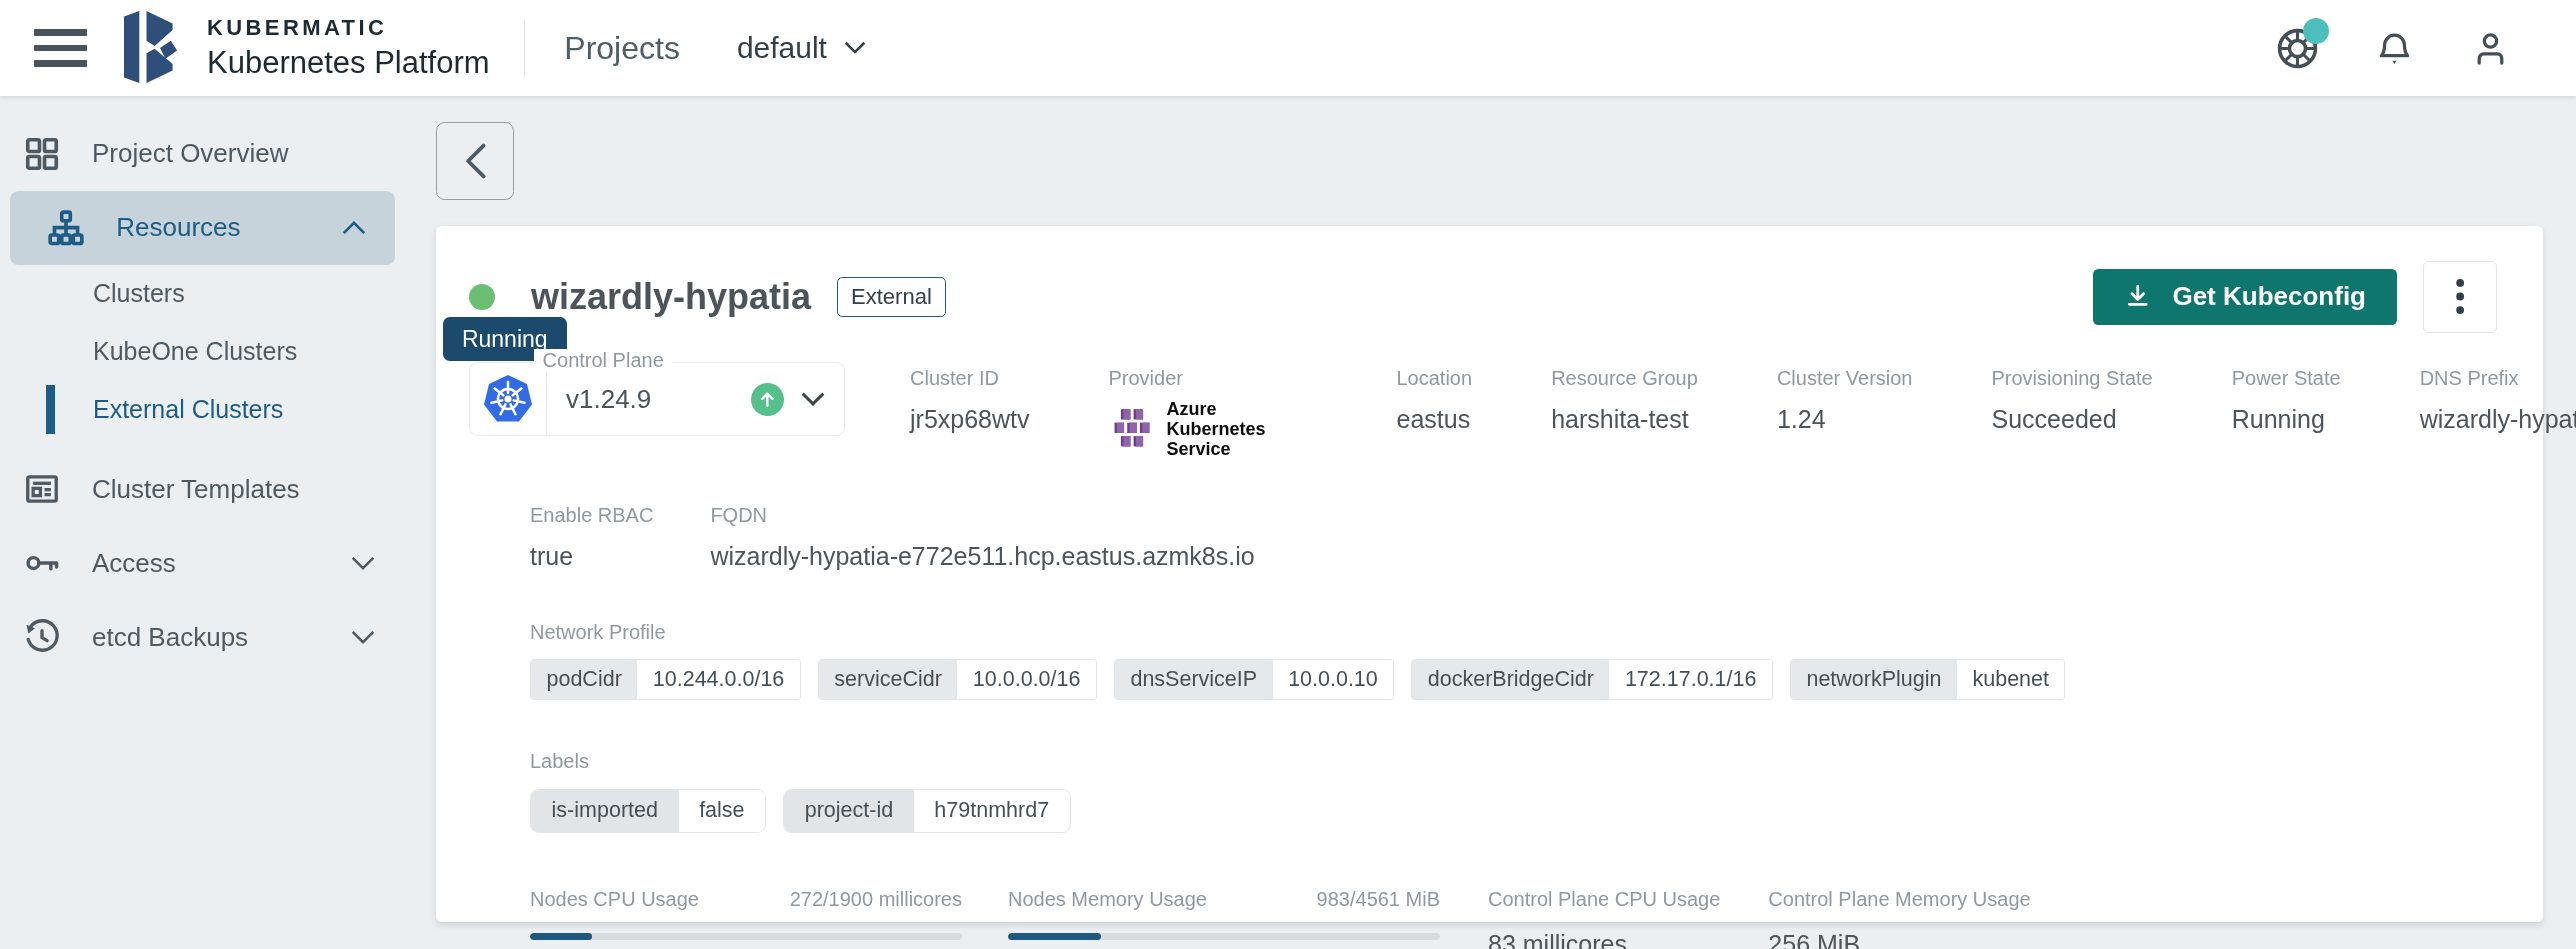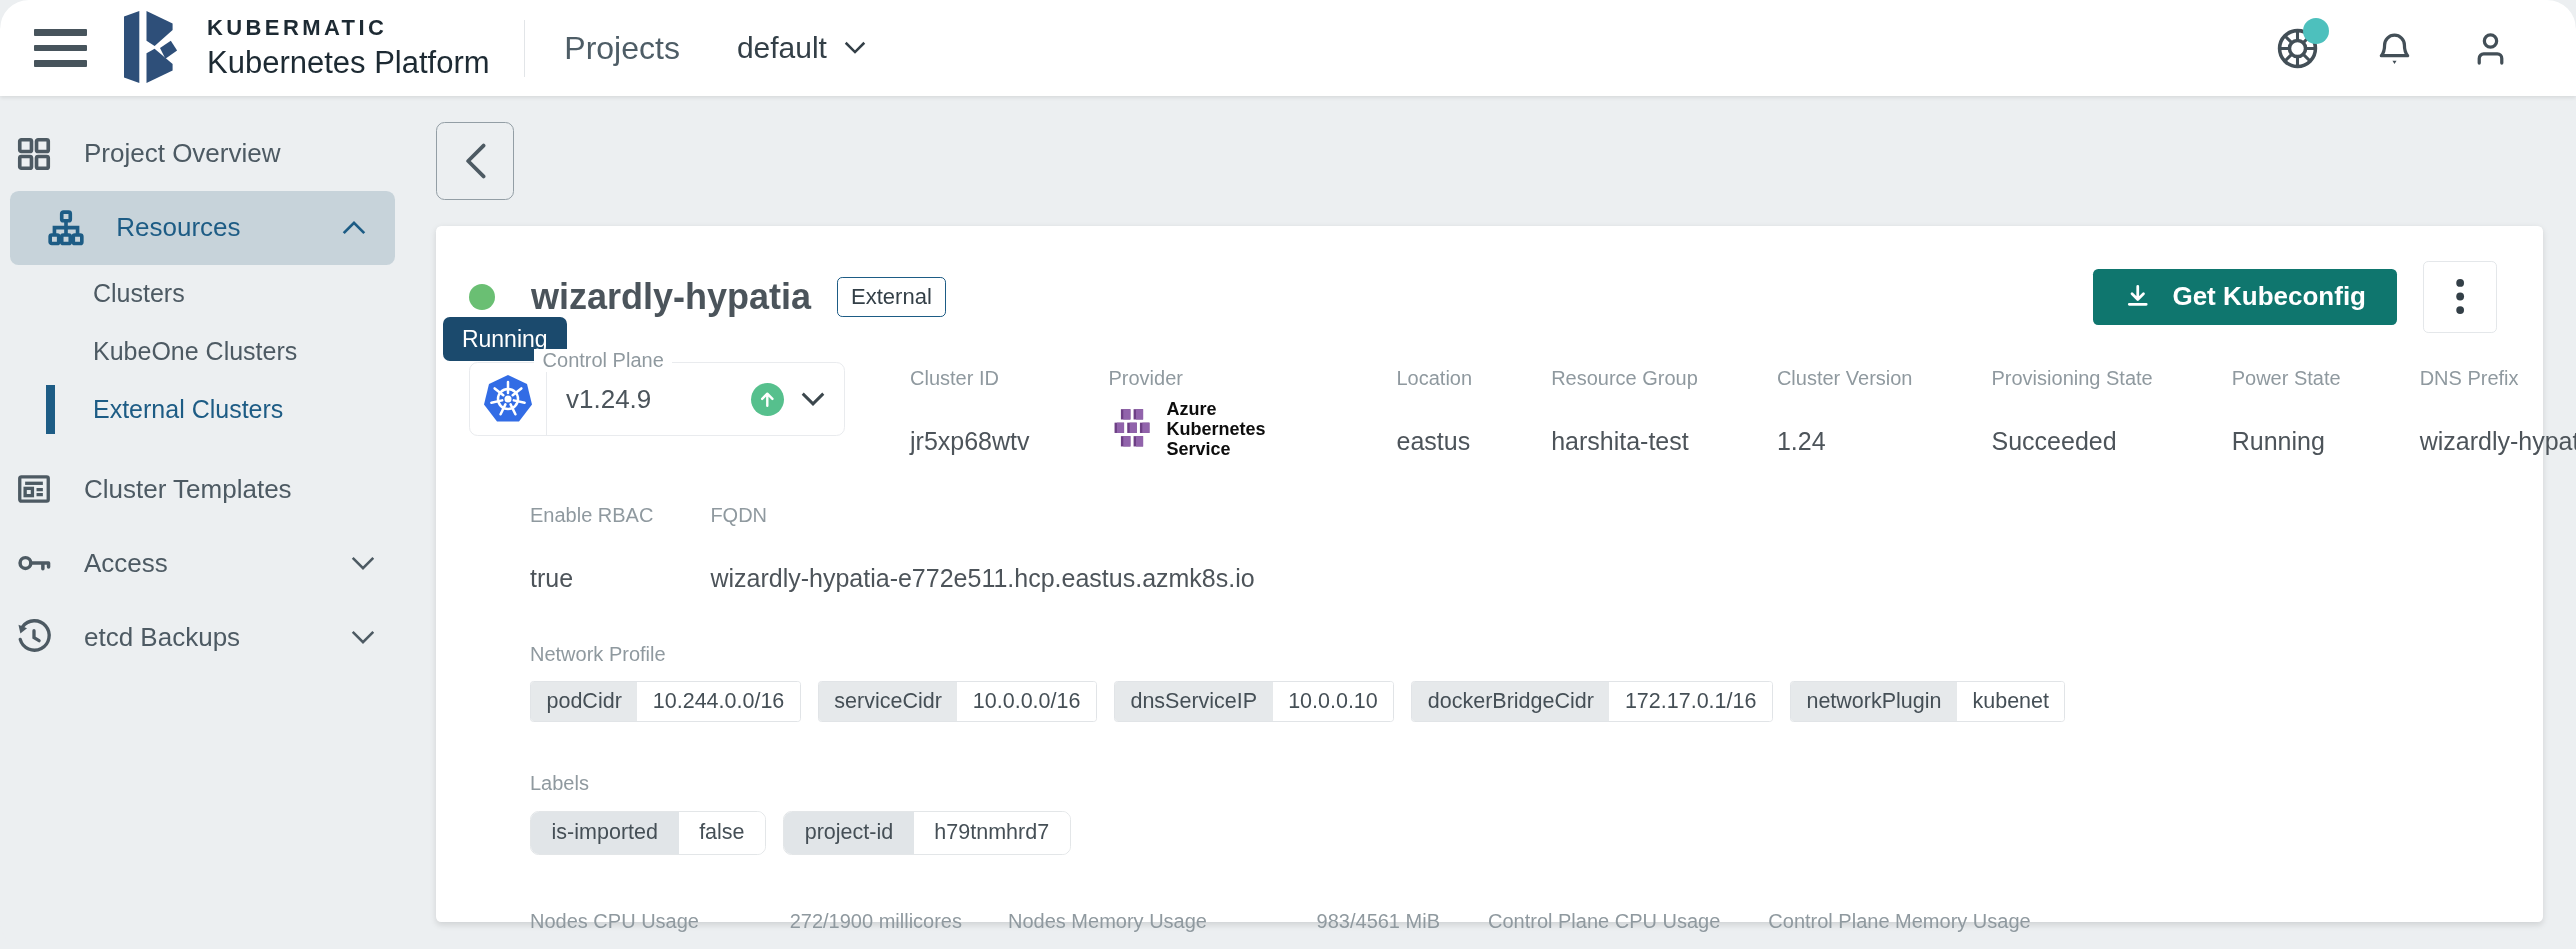--- a/index.html
+++ b/index.html
@@ -1,38 +1,38 @@
 <!DOCTYPE html>
 <html style="font-size:13.7px"><head>
 <meta charset="utf-8">
 <style>
   html,body{margin:0;padding:0;}
   body{font-family:"Liberation Sans","DejaVu Sans",sans-serif;background:#eceff1;}
-  .app{width:2576px;height:950px;background:#eceff1;overflow:hidden;display:flex;flex-direction:column;border-radius:29px;}
+  .app{width:2576px;height:950px;background:#eceff1;overflow:hidden;display:flex;flex-direction:column;}
 
   
   .topbar{height:96px;min-height:96px;background:#ffffff;display:flex;align-items:center;
           padding:0 65px 0 34px;box-shadow:0 1.7px 4.3px rgba(0,0,0,.10);position:relative;z-index:5;}
   .hamburger{width:53px;display:flex;flex-direction:column;gap:8.6px;cursor:pointer;}
   .hamburger span{display:block;height:6.9px;background:#47545c;border-radius:0.9px;}
   .logo-mark{margin-left:36px;}
   .brand{margin-left:19px;color:#1d2a33;}
   .brand .b1{font-size:22px;font-weight:bold;letter-spacing:3.4px;}
   .brand .b2{font-size:31px;margin-top:3.4px;}
   .tb-divider{width:1.7px;height:57px;background:#e2e5e8;margin:0 39px 0 34px;}
   .tb-projects{font-size:32px;color:#4e5d66;}
   .tb-project-select{margin-left:57px;display:flex;align-items:center;gap:17px;font-size:30px;color:#333f47;cursor:pointer;}
   .tb-right{margin-left:auto;display:flex;align-items:center;gap:55px;}
   .tb-icon{position:relative;cursor:pointer;display:flex;}
   .tb-badge{position:absolute;top:-8.6px;right:-10.3px;width:26px;height:26px;border-radius:50%;background:#4dc0bd;}
 
   
   .shell{flex:1;display:flex;min-height:0;}
   .sidebar{width:404px;min-width:404px;padding-top:20.6px;background:#eceff1;}
-  .side-item{height:74px;display:flex;align-items:center;padding-left:14px;font-size:26px;color:#4d5a63;cursor:pointer;position:relative;}
+  .side-item{height:74px;display:flex;align-items:center;padding-left:22px;font-size:26px;color:#4d5a63;cursor:pointer;position:relative;}
   .side-item .s-icon{width:39px;display:flex;justify-content:center;margin-right:31px;}
   .side-item.active-parent{background:#c7d3da;border-radius:8.6px;margin:0 8.6px 0 10.3px;padding-left:36px;color:#1d5c85;}
   .side-item .chev{position:absolute;right:29px;top:50%;transform:translateY(-50%);display:flex;}
   .side-sub{height:58px;display:flex;align-items:center;padding-left:93px;font-size:25px;color:#4d5a63;cursor:pointer;position:relative;}
   .side-sub.active{color:#1d5c85;}
   .side-sub.active::before{content:"";position:absolute;left:46px;top:4.3px;bottom:4.3px;width:8.6px;background:#1d5c85;}
   .side-gap{height:13.7px;}
 
   
   .main{flex:1;display:flex;flex-direction:column;min-width:0;}
@@ -62,21 +62,21 @@
   .cp-legend{position:absolute;top:-13.7px;left:64px;background:#fff;padding:0 8.6px;font-size:20px;color:#8f999f;}
   .cp-icon-cell{width:76px;border-right:1.7px solid #e9ebee;display:flex;align-items:center;justify-content:center;}
   .cp-version-cell{flex:1;display:flex;align-items:center;padding:0 19px;}
   .cp-version{font-size:26px;color:#4b545b;}
   .cp-upgrade{margin-left:auto;width:33px;height:33px;border-radius:50%;background:#56c08d;display:flex;
               align-items:center;justify-content:center;cursor:pointer;}
   .cp-chev{margin-left:17px;display:flex;cursor:pointer;}
 
   .info-cols{display:flex;gap:79px;padding-top:5.2px;}
   .info-label{font-size:20px;color:#8f999f;white-space:nowrap;}
-  .info-value{font-size:25px;color:#4d545a;margin-top:37px;white-space:nowrap;}
+  .info-value{font-size:25px;color:#4d545a;margin-top:15px;white-space:nowrap;}
   .provider-value{display:flex;align-items:center;gap:12px;margin-top:8.6px;}
   .provider-text{font-size:18px;line-height:20px;font-weight:bold;color:#0d0d0d;width:151px;}
 
   
   .rbac-row{display:flex;gap:57px;margin:45px 0 0 94px;}
 
   
   .section-label{font-size:20px;color:#8f999f;margin:50px 0 0 94px;}
   .chip-row{display:flex;gap:17px;margin:15.5px 0 0 94px;text-align:center;}
   .chip{display:flex;border:1.7px solid #e1e4e7;border-radius:3.4px;overflow:hidden;font-size:21.5px;color:#454f56;}

